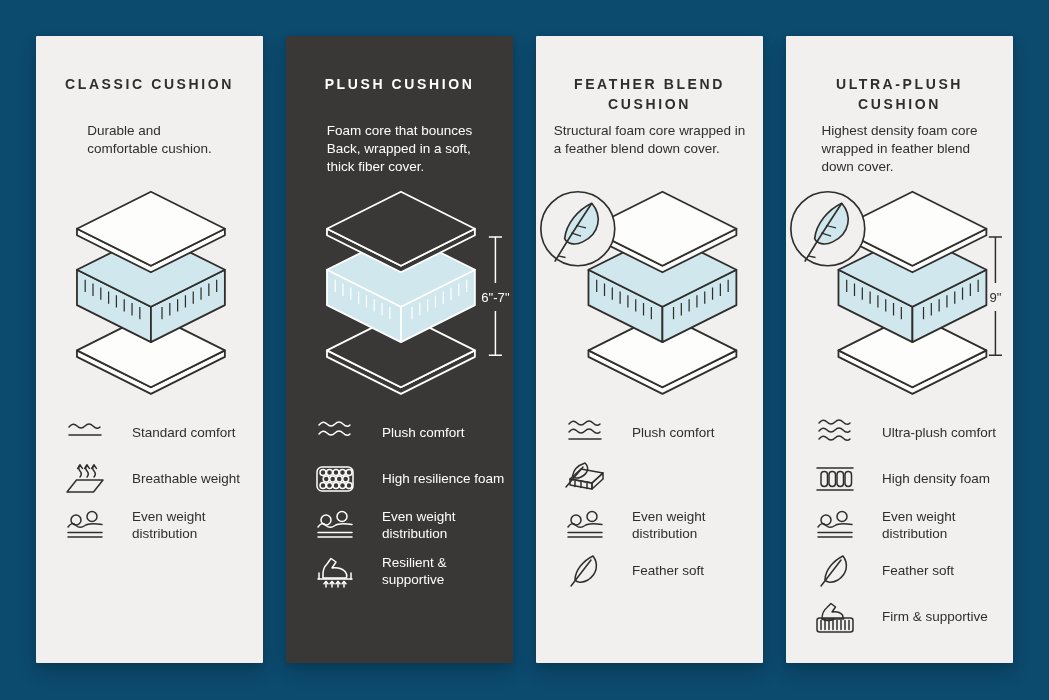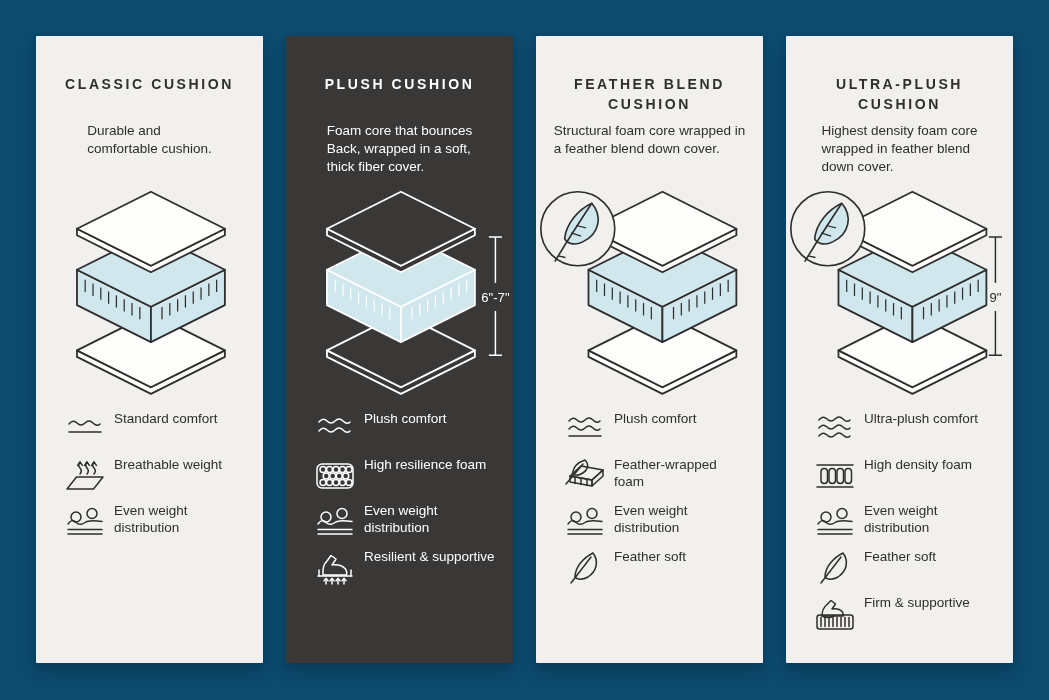--- a/index.html
+++ b/index.html
@@ -21,21 +21,21 @@
     font-size:14px;font-weight:bold;letter-spacing:2.6px;line-height:1.45;
     text-align:center;
   }
   .card-desc{
     margin:6px auto 0;max-width:205px;min-height:62px;
     font-size:13.5px;line-height:1.34;text-align:left;white-space:pre-line;
   }
   .illus{height:214px;margin-top:2px;display:flex;justify-content:center;align-items:flex-start;}
   .illus-svg{height:212px;width:auto;display:block;}
   .features{list-style:none;margin:10px 0 0;padding:0 8px 0 26px;display:flex;flex-direction:column;}
-  .feature{display:flex;align-items:flex-start;gap:6px;min-height:46px;}
+  .feature{display:flex;align-items:center;gap:24px;min-height:46px;}
   .ficon{width:46px;height:40px;flex:none;display:flex;align-items:center;justify-content:flex-start;}
   .ficon svg{display:block;}
   .flabel{width:134px;font-size:13.5px;line-height:1.28;}
 </style>
 </head>
 <body>
 
 <div id="canvas">
 
 <section class="card">
@@ -242,21 +242,20 @@
               <path d="M8,19 L19,9 L41,13 L30,23 Z"></path>
               <path d="M8,19 L8,25 L30,29 L30,23 Z"></path>
               <path d="M30,23 L30,29 L41,19 L41,13 Z"></path>
               <path d="M13,21.5 L13,26.5"></path>
               <path d="M19,22.5 L19,27.5"></path>
               <path d="M25,23.5 L25,28.5"></path>
               <path d="M23,3 C27,7 27,13 19,17 C15,19 11,18 10.5,16 C11.5,9.5 17,5 23,3 Z"></path>
               <path d="M4,27 L21,7"></path>
             </svg>
           </span>
-      <span class="flabel">Feather-wrapped foam</span>
     </li>
         <li class="feature">
       <span class="ficon">
             <svg width="46" height="38" viewBox="0 0 46 38" fill="none" stroke="currentColor" stroke-width="1.5" stroke-linecap="round" stroke-linejoin="round">
               <circle cx="14" cy="14" r="5"></circle>
               <circle cx="30" cy="10.5" r="5"></circle>
               <path d="M6,21 Q10,15 14,19.5 Q18,23 23,19.5 Q27,16.5 40,18.5"></path>
               <path d="M6,26.5 L40,26.5"></path>
               <path d="M6,31 L40,31"></path>
             </svg>

